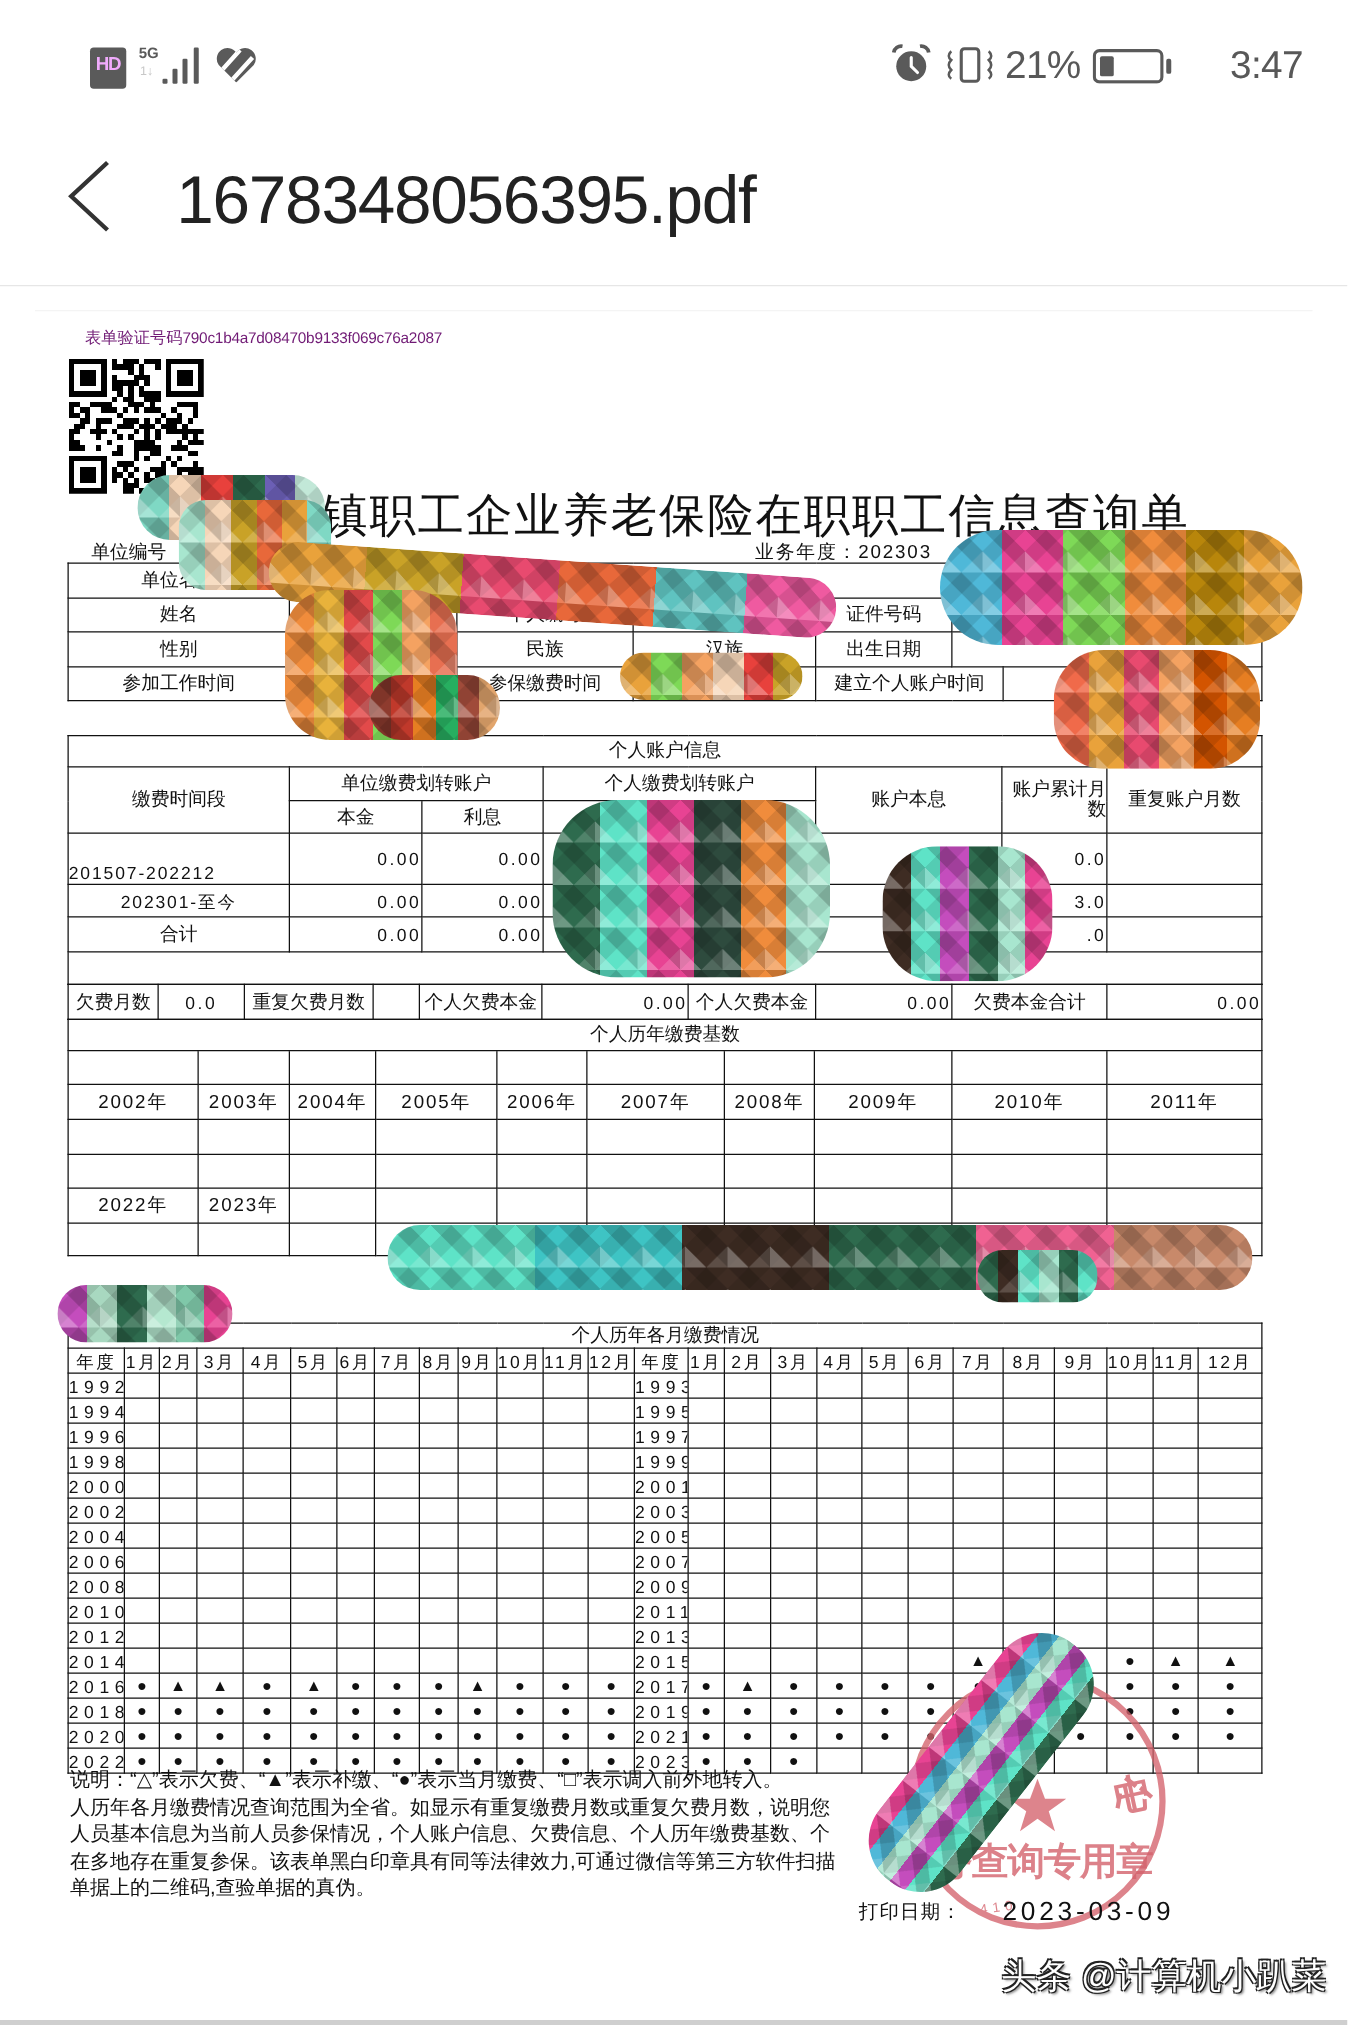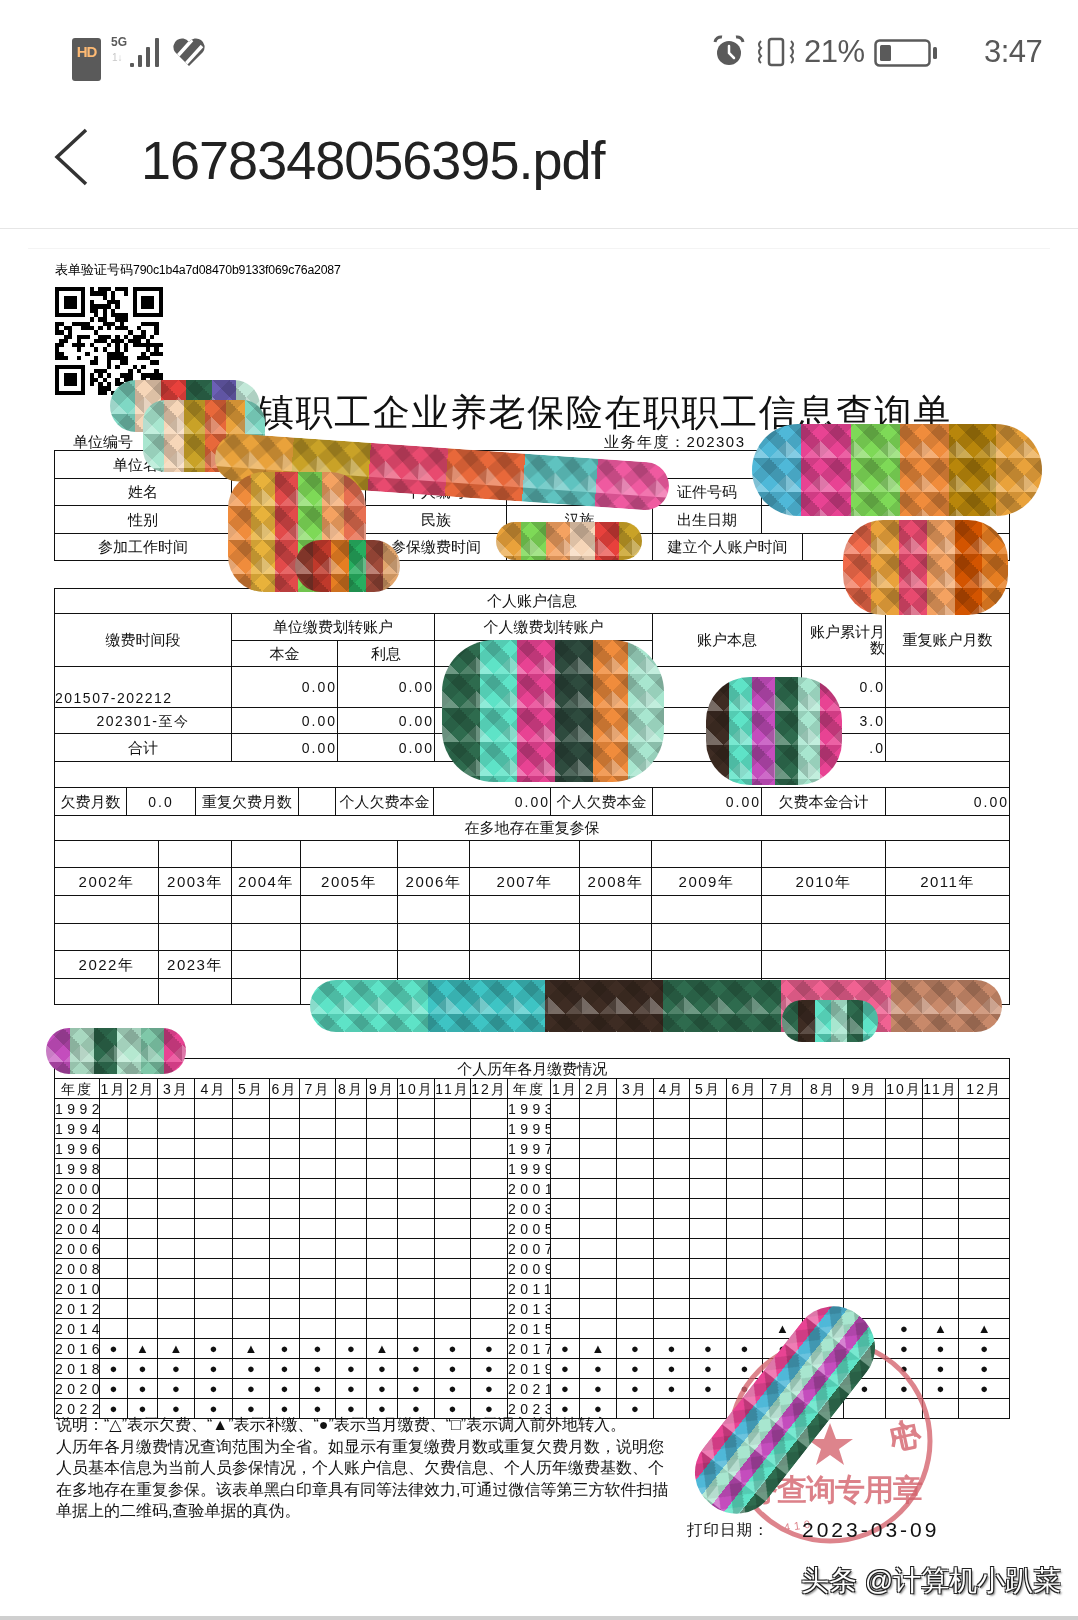--- a/index.html
+++ b/index.html
@@ -1,31 +1,31 @@
 <!DOCTYPE html>
 <html><head>
 <meta charset="utf-8">
 <style>
   html,body{margin:0;padding:0;}
   body{width:1078px;height:1620px;position:relative;overflow:hidden;background:#fff;
        font-family:"Liberation Sans","DejaVu Sans",sans-serif;color:#111;}
   .abs{position:absolute;}
   
   .sb-text{position:absolute;font-size:31px;line-height:31px;color:#585858;letter-spacing:-0.5px;}
-  .hd{position:absolute;left:72px;top:38px;width:29px;height:43px;background:#5a5a5a;border-radius:3px;
-      color:#fdba74;font-weight:bold;font-size:15px;line-height:27px;text-align:center;letter-spacing:-1px;}
+  .hd{position:absolute;left:72px;top:38px;width:29px;height:33px;background:#5a5a5a;border-radius:3px;
+      color:#f0abfc;font-weight:bold;font-size:15px;line-height:27px;text-align:center;letter-spacing:-1px;}
   .g5{position:absolute;left:111px;top:35px;font-size:12px;font-weight:bold;color:#5a5a5a;line-height:14px;}
   .g5sub{position:absolute;left:112px;top:52px;font-size:10px;color:#c8c8c8;line-height:12px;}
   .bar{position:absolute;width:4px;background:#5a5a5a;border-radius:1px;bottom:calc(1620px - 67px);}
   
   .title{position:absolute;left:141px;top:133px;font-size:54px;line-height:54px;color:#222;letter-spacing:-1px;}
   .divider{position:absolute;left:0;top:228px;width:1078px;height:1px;background:#e6e6e6;}
   .page-edge{position:absolute;left:28px;top:248px;width:1022px;height:1px;background:#f4f4f4;}
   
-  .verify{position:absolute;left:55px;top:262px;font-size:13px;line-height:16px;color:#000000;white-space:nowrap;}
+  .verify{position:absolute;left:68px;top:262px;font-size:13px;line-height:16px;color:#701a75;white-space:nowrap;}
   .verify .code{font-size:12.3px;letter-spacing:-0.2px;}
   .qr{position:absolute;left:55px;top:287px;width:108px;height:108px;}
   .doc-title{position:absolute;left:257px;top:393px;font-size:37px;line-height:40px;letter-spacing:1.6px;color:#111;white-space:nowrap;}
   .unit-code{position:absolute;left:73px;top:433px;font-size:15px;line-height:17px;}
   .biz-year{position:absolute;left:604px;top:433px;font-size:15px;line-height:17px;letter-spacing:1.5px;}
   table.t{position:absolute;left:54px;width:955px;border-collapse:collapse;table-layout:fixed;}
   table.t td{border:1.6px solid #111;padding:0;text-align:center;vertical-align:middle;font-size:15px;
              line-height:16px;white-space:nowrap;overflow:hidden;color:#111;}
   table.t td.num{text-align:right;letter-spacing:2px;font-size:14px;padding-right:0;}
   table.t td.wrap{white-space:normal;text-align:right;}
@@ -488,21 +488,21 @@
         <col style="width:97px">
         <col style="width:72px">
         <col style="width:110px">
         <col style="width:72px">
         <col style="width:110px">
         <col style="width:124px">
         <col style="width:124px">
       </colgroup>
     <tbody id="base-body">
       <tr style="height:25px">
-          <td colspan="10">在多地存在重复参保</td>
+          <td colspan="10">个人历年缴费基数</td>
         </tr>
         <tr style="height: 27px;">
           <td></td>
           <td></td>
           <td></td>
           <td></td>
           <td></td>
           <td></td>
           <td></td>
           <td></td>

